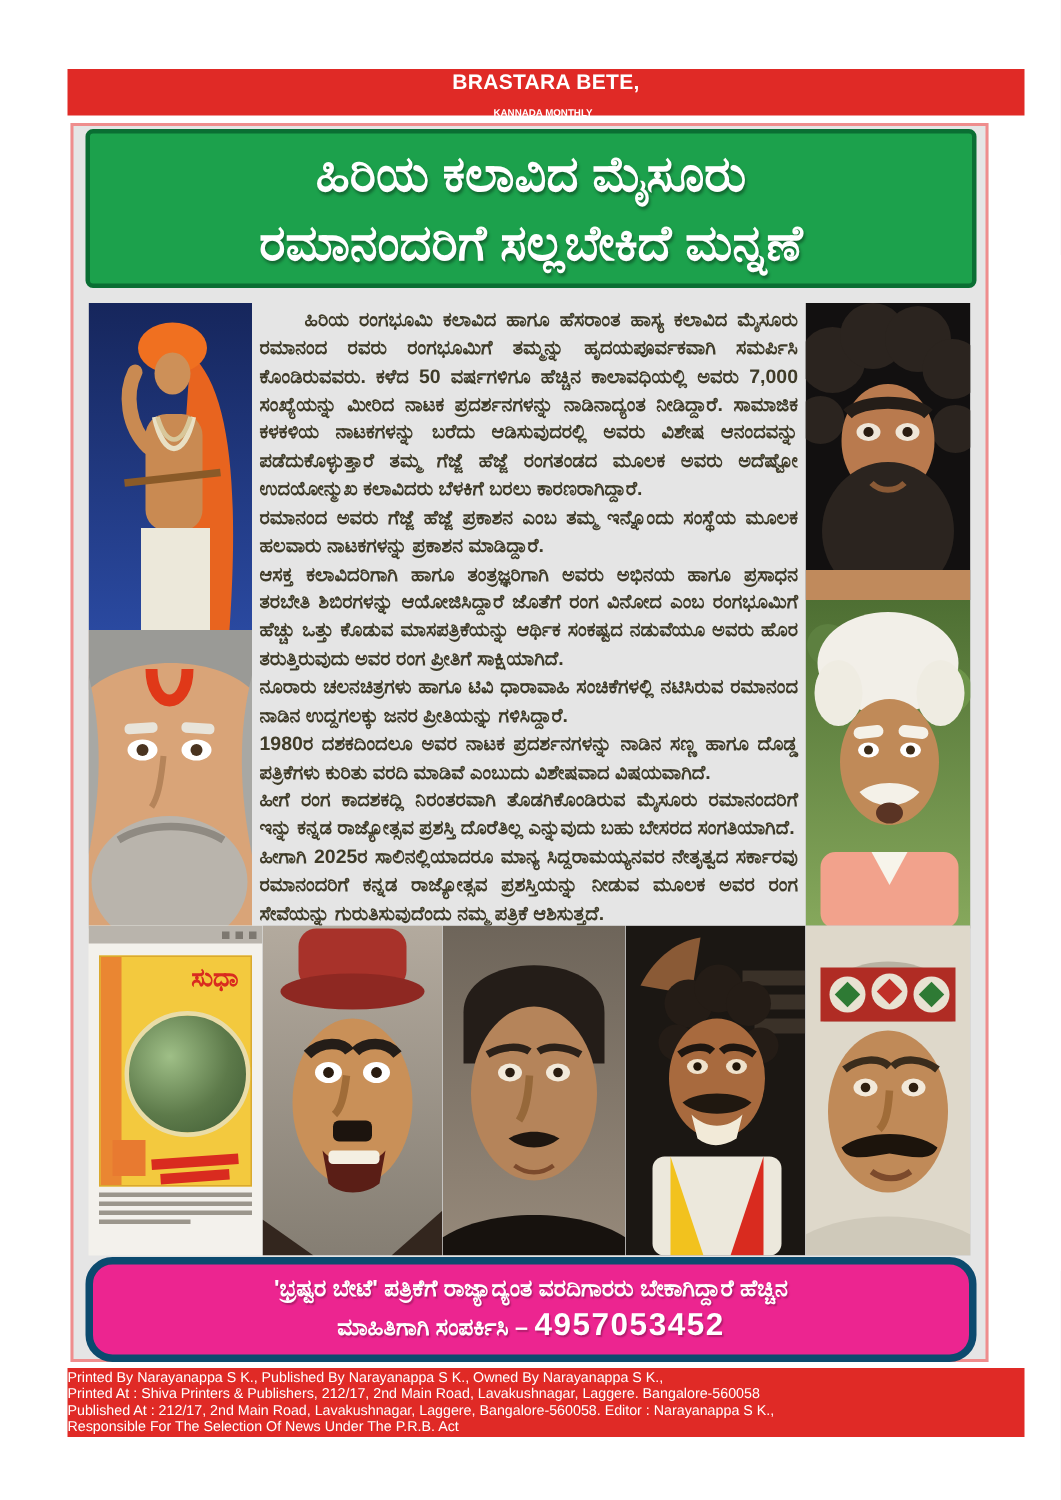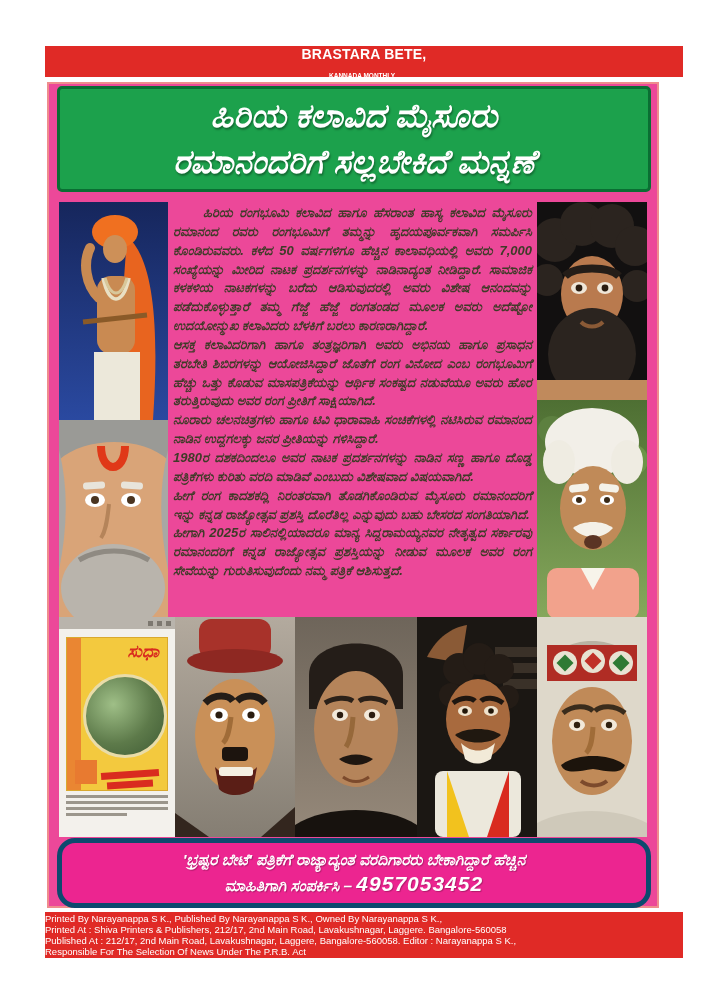--- a/index.html
+++ b/index.html
@@ -10,22 +10,22 @@
   .masthead{position:absolute;left:45px;top:46px;width:638px;height:31px;background:#e02a26;
             color:#fff;display:flex;align-items:center;padding:0 10px;box-sizing:border-box;gap:10px;flex-direction:column;}
   .mh-title{font-size:14px;font-weight:bold;letter-spacing:.2px;white-space:nowrap;}
   .mh-sub{font-size:6.5px;font-weight:bold;margin-left:-4px;white-space:nowrap;}
   .mh-date{font-size:9.5px;font-weight:bold;font-style:italic;white-space:nowrap;}
   .mh-page{font-size:15px;font-weight:bold;font-style:italic;white-space:nowrap;}
   .mh-price{font-size:9.5px;font-weight:bold;font-style:italic;white-space:nowrap;}
   .mh-rni{margin-left:auto;text-align:right;font-size:10px;font-weight:bold;line-height:1.25;white-space:nowrap;}
 
   
-  .frame{position:absolute;left:47px;top:82px;width:612px;height:826px;background:#ec4899;
-         border:2px solid #ef8d8d;box-sizing:border-box;font-style:italic;}
+  .frame{position:absolute;left:47px;top:82px;width:612px;height:826px;background:#e5e5e5;
+         border:2px solid #ef8d8d;box-sizing:border-box;}
 
   
   .headline{position:absolute;left:8px;top:2px;width:594px;height:106px;background:#1ca14c;
             border:3px solid #0a6e33;border-radius:5px;box-sizing:border-box;
             display:flex;flex-direction:column;justify-content:center;align-items:center;}
   .headline span{color:#fff;font-weight:bold;font-size:33px;line-height:1.38;
                  text-shadow:1px 2px 2px rgba(0,0,0,.35);white-space:nowrap;}
 
   
   .article{position:absolute;left:119px;top:118px;width:369px;height:418px;box-sizing:border-box;
@@ -173,20 +173,21 @@
           <circle cx="70" cy="100" r="3" fill="#3a2a18"></circle>
         <path d="M36,128 C46,120 66,120 76,128 C66,140 46,140 36,128 Z" fill="#f4f1e8"></path>
         <ellipse cx="56" cy="142" rx="9" ry="7" fill="#5a3424"></ellipse>
         <rect x="10" y="168" width="92" height="51" rx="10" fill="#f2a28c"></rect>
         <path d="M44,168 L56,190 L68,168 Z" fill="#f7f4ea"></path>
       </svg>
     </div>
 
     <div class="article">
       <p class="first">ಹಿರಿಯ ರಂಗಭೂಮಿ ಕಲಾವಿದ ಹಾಗೂ ಹೆಸರಾಂತ ಹಾಸ್ಯ ಕಲಾವಿದ ಮೈಸೂರು ರಮಾನಂದ ರವರು ರಂಗಭೂಮಿಗೆ ತಮ್ಮನ್ನು ಹೃದಯಪೂರ್ವಕವಾಗಿ ಸಮರ್ಪಿಸಿ ಕೊಂಡಿರುವವರು. ಕಳೆದ 50 ವರ್ಷಗಳಿಗೂ ಹೆಚ್ಚಿನ ಕಾಲಾವಧಿಯಲ್ಲಿ ಅವರು 7,000 ಸಂಖ್ಯೆಯನ್ನು ಮೀರಿದ ನಾಟಕ ಪ್ರದರ್ಶನಗಳನ್ನು ನಾಡಿನಾದ್ಯಂತ ನೀಡಿದ್ದಾರೆ. ಸಾಮಾಜಿಕ ಕಳಕಳಿಯ ನಾಟಕಗಳನ್ನು ಬರೆದು ಆಡಿಸುವುದರಲ್ಲಿ ಅವರು ವಿಶೇಷ ಆನಂದವನ್ನು ಪಡೆದುಕೊಳ್ಳುತ್ತಾರೆ ತಮ್ಮ ಗೆಜ್ಜೆ ಹೆಜ್ಜೆ ರಂಗತಂಡದ ಮೂಲಕ ಅವರು ಅದೆಷ್ಟೋ ಉದಯೋನ್ಮುಖ ಕಲಾವಿದರು ಬೆಳಕಿಗೆ ಬರಲು ಕಾರಣರಾಗಿದ್ದಾರೆ.</p>
+      <p>ರಮಾನಂದ ಅವರು ಗೆಜ್ಜೆ ಹೆಜ್ಜೆ ಪ್ರಕಾಶನ ಎಂಬ ತಮ್ಮ ಇನ್ನೊಂದು ಸಂಸ್ಥೆಯ ಮೂಲಕ ಹಲವಾರು ನಾಟಕಗಳನ್ನು ಪ್ರಕಾಶನ ಮಾಡಿದ್ದಾರೆ.</p>
       <p>ಆಸಕ್ತ ಕಲಾವಿದರಿಗಾಗಿ ಹಾಗೂ ತಂತ್ರಜ್ಞರಿಗಾಗಿ ಅವರು ಅಭಿನಯ ಹಾಗೂ ಪ್ರಸಾಧನ ತರಬೇತಿ ಶಿಬಿರಗಳನ್ನು ಆಯೋಜಿಸಿದ್ದಾರೆ ಜೊತೆಗೆ ರಂಗ ವಿನೋದ ಎಂಬ ರಂಗಭೂಮಿಗೆ ಹೆಚ್ಚು ಒತ್ತು ಕೊಡುವ ಮಾಸಪತ್ರಿಕೆಯನ್ನು ಆರ್ಥಿಕ ಸಂಕಷ್ಟದ ನಡುವೆಯೂ ಅವರು ಹೊರ ತರುತ್ತಿರುವುದು ಅವರ ರಂಗ ಪ್ರೀತಿಗೆ ಸಾಕ್ಷಿಯಾಗಿದೆ.</p>
       <p>ನೂರಾರು ಚಲನಚಿತ್ರಗಳು ಹಾಗೂ ಟಿವಿ ಧಾರಾವಾಹಿ ಸಂಚಿಕೆಗಳಲ್ಲಿ ನಟಿಸಿರುವ ರಮಾನಂದ ನಾಡಿನ ಉದ್ದಗಲಕ್ಕು ಜನರ ಪ್ರೀತಿಯನ್ನು ಗಳಿಸಿದ್ದಾರೆ.</p>
       <p>1980ರ ದಶಕದಿಂದಲೂ ಅವರ ನಾಟಕ ಪ್ರದರ್ಶನಗಳನ್ನು ನಾಡಿನ ಸಣ್ಣ ಹಾಗೂ ದೊಡ್ಡ ಪತ್ರಿಕೆಗಳು ಕುರಿತು ವರದಿ ಮಾಡಿವೆ ಎಂಬುದು ವಿಶೇಷವಾದ ವಿಷಯವಾಗಿದೆ.</p>
       <p>ಹೀಗೆ ರಂಗ ಕಾದಶಕದ್ಲಿ ನಿರಂತರವಾಗಿ ತೊಡಗಿಕೊಂಡಿರುವ ಮೈಸೂರು ರಮಾನಂದರಿಗೆ ಇನ್ನು ಕನ್ನಡ ರಾಜ್ಯೋತ್ಸವ ಪ್ರಶಸ್ತಿ ದೊರೆತಿಲ್ಲ ಎನ್ನುವುದು ಬಹು ಬೇಸರದ ಸಂಗತಿಯಾಗಿದೆ.</p>
       <p>ಹೀಗಾಗಿ 2025ರ ಸಾಲಿನಲ್ಲಿಯಾದರೂ ಮಾನ್ಯ ಸಿದ್ದರಾಮಯ್ಯನವರ ನೇತೃತ್ವದ ಸರ್ಕಾರವು ರಮಾನಂದರಿಗೆ ಕನ್ನಡ ರಾಜ್ಯೋತ್ಸವ ಪ್ರಶಸ್ತಿಯನ್ನು ನೀಡುವ ಮೂಲಕ ಅವರ ರಂಗ ಸೇವೆಯನ್ನು ಗುರುತಿಸುವುದೆಂದು ನಮ್ಮ ಪತ್ರಿಕೆ ಆಶಿಸುತ್ತದೆ.</p>
     </div>
 
     <div class="ph sudha" style="left:10px;top:533px;width:116px;height:220px;">
       <div class="scanbar">
           <i></i>

